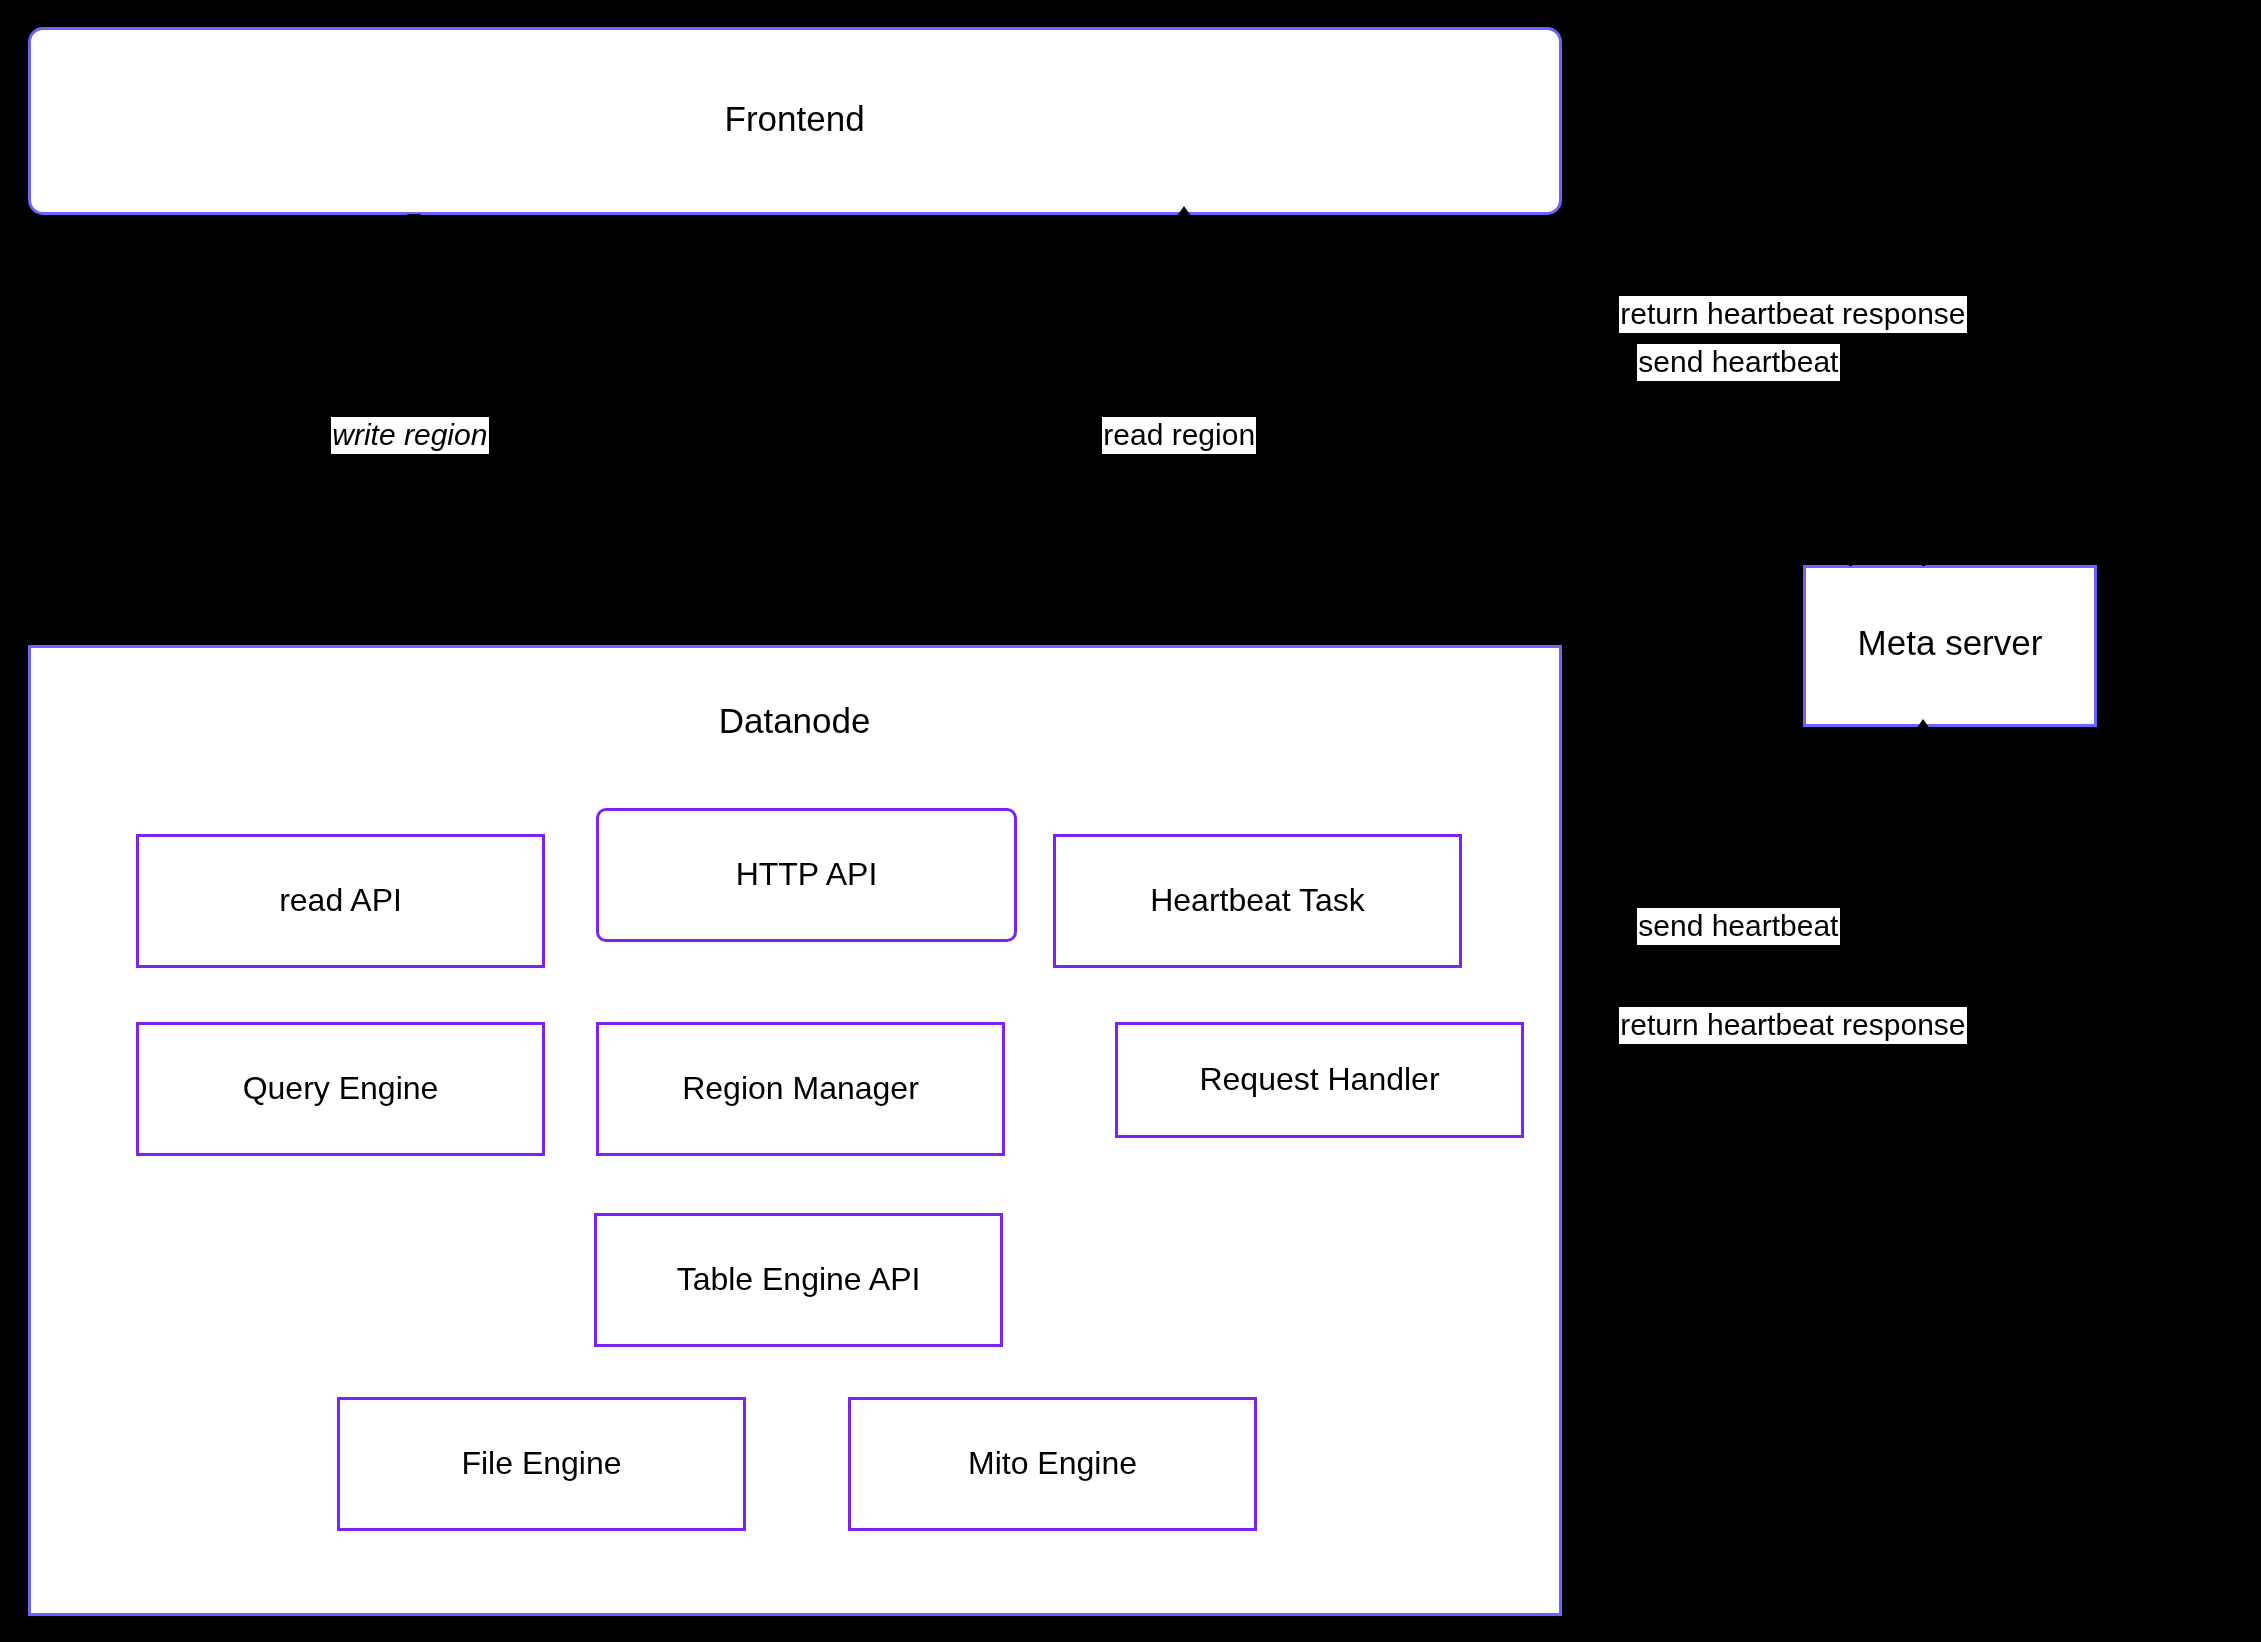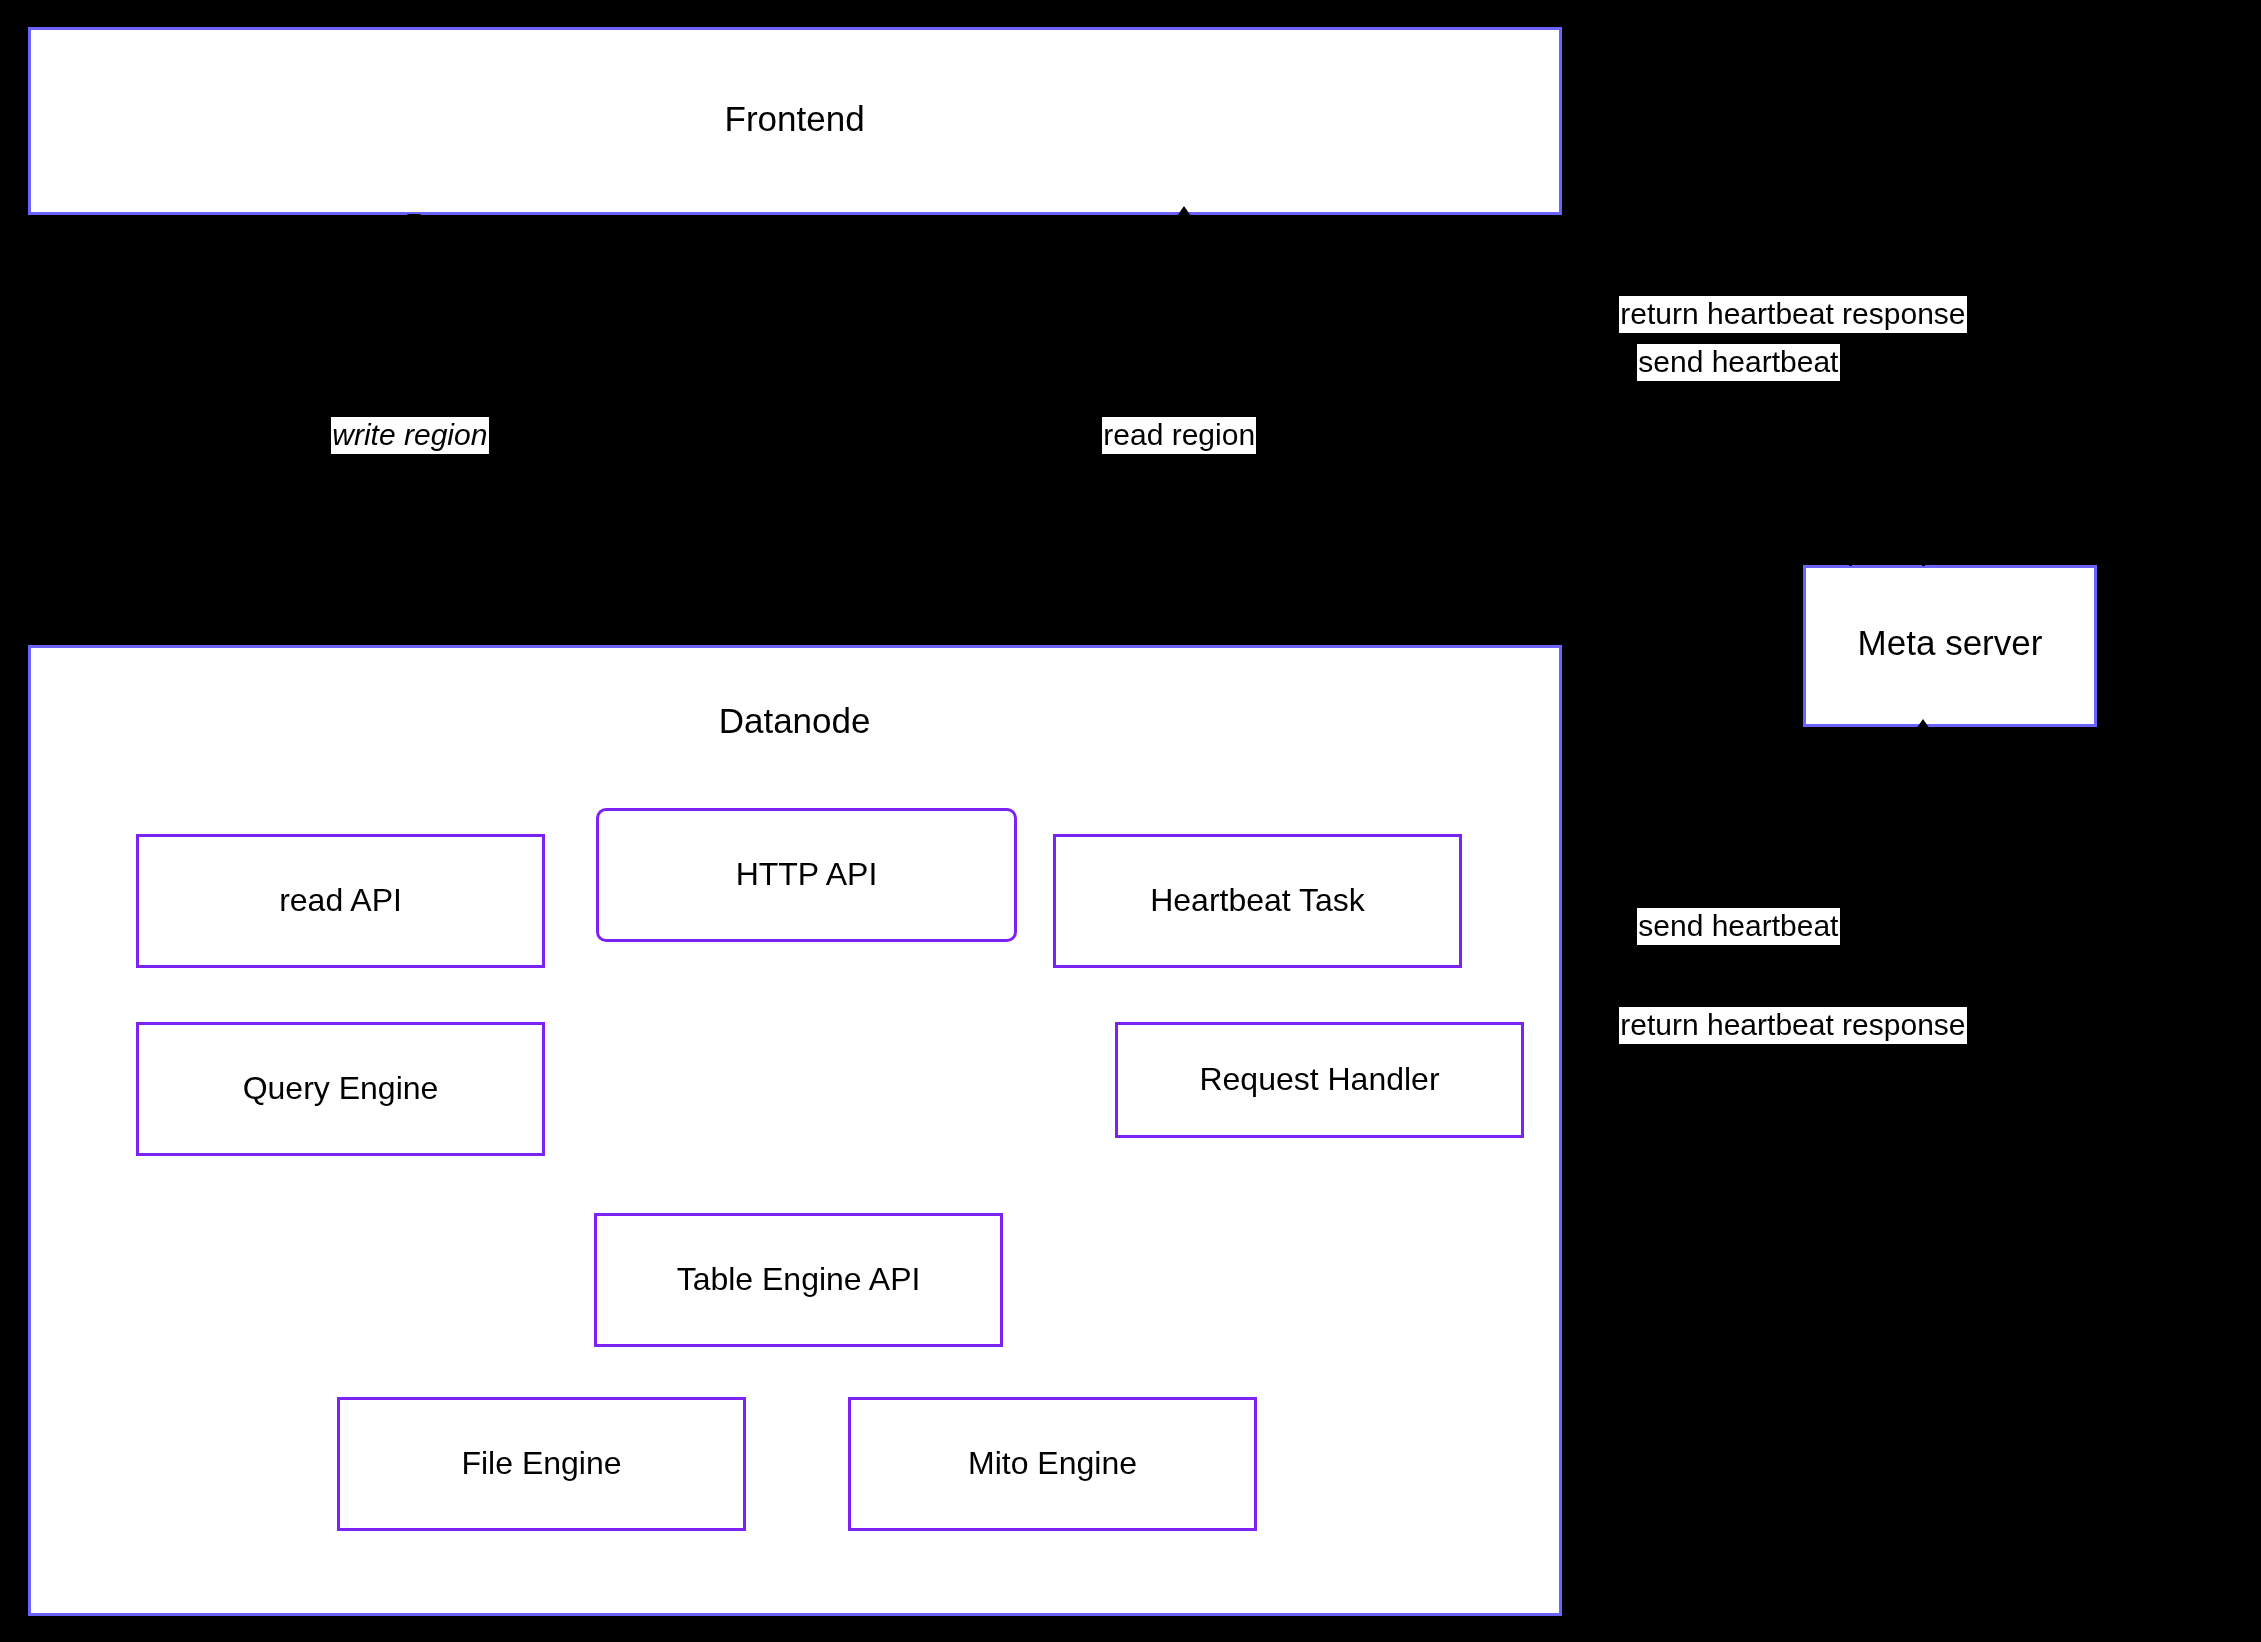--- a/index.html
+++ b/index.html
@@ -39,21 +39,21 @@
     color: #000000;
     font-size: 35px;
     font-family: "Liberation Sans", sans-serif;
     line-height: 1.1;
     white-space: nowrap;
   }
 
   
   #node-frontend {
     left: 27.6px;  top: 27px;
-    width: 1534px; height: 188px;
+    width: 1534px; height: 188px; border-radius: 15px;
   }
   #node-frontend .outer-title { top: 70px; }
 
   
   #node-meta-server {
     left: 1803px; top: 565px;
     width: 294px;  height: 162px;
   }
   #node-meta-server .outer-title { top: 56px; }
 
@@ -181,20 +181,23 @@
   </div>
 
   <div class="inner-node" id="node-heartbeat-task">
     <span class="inner-label">Heartbeat Task</span>
   </div>
 
   <div class="inner-node" id="node-query-engine">
     <span class="inner-label">Query Engine</span>
   </div>
 
+  <div class="inner-node" id="node-region-manager">
+    <span class="inner-label">Region Manager</span>
+  </div>
 
   <div class="inner-node" id="node-request-handler">
     <span class="inner-label">Request Handler</span>
   </div>
 
   <div class="inner-node" id="node-file-engine">
     <span class="inner-label">File Engine</span>
   </div>
 
   <div class="inner-node" id="node-table-engine-api">

